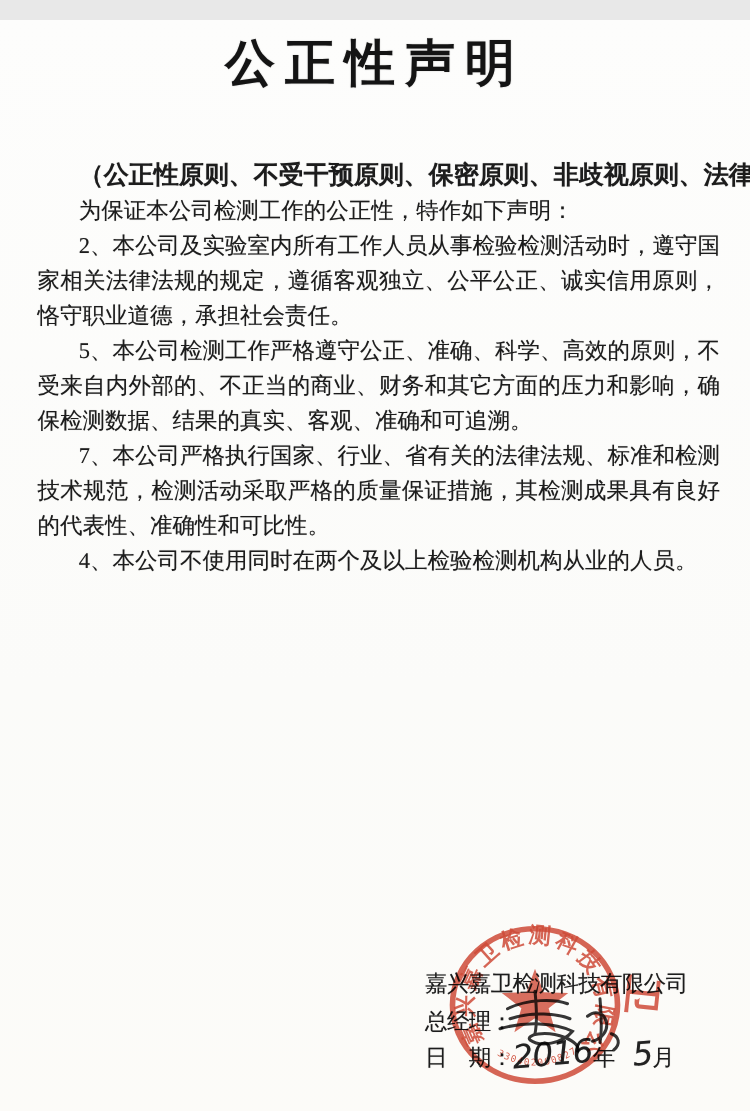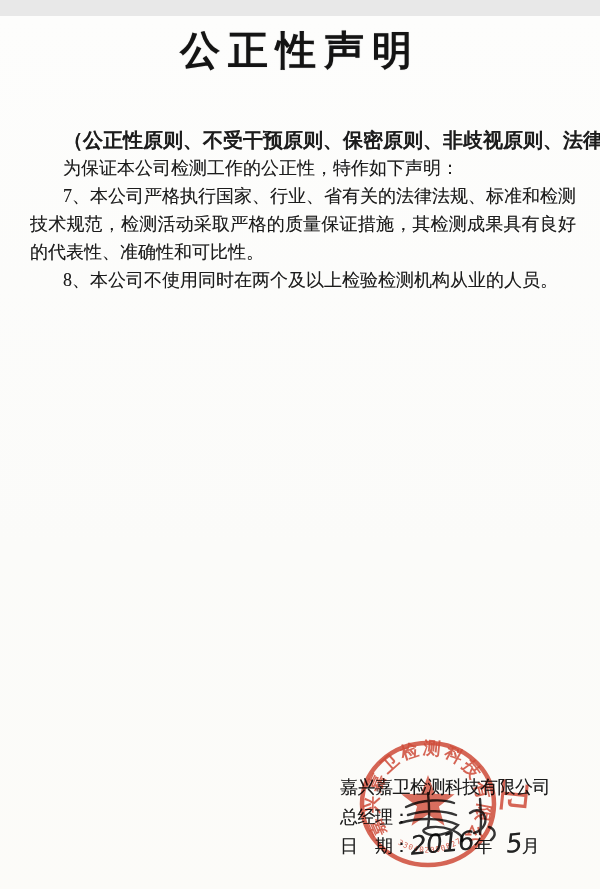--- a/index.html
+++ b/index.html
@@ -70,22 +70,24 @@
 </head>
 <body>
 
 <div class="page">
 
   <h1 class="doc-title">公正性声明</h1>
 
   <div class="body-text">
     <p class="principles">（公正性原则、不受干预原则、保密原则、非歧视原则、法律责任）</p>
     <p>为保证本公司检测工作的公正性，特作如下声明：</p>
+    <p>2、本公司及实验室内所有工作人员从事检验检测活动时，遵守国家相关法律法规的规定，遵循客观独立、公平公正、诚实信用原则，恪守职业道德，承担社会责任。</p>
+    <p>5、本公司检测工作严格遵守公正、准确、科学、高效的原则，不受来自内外部的、不正当的商业、财务和其它方面的压力和影响，确保检测数据、结果的真实、客观、准确和可追溯。</p>
     <p>7、本公司严格执行国家、行业、省有关的法律法规、标准和检测技术规范，检测活动采取严格的质量保证措施，其检测成果具有良好的代表性、准确性和可比性。</p>
-    <p>8、本公司不使用同时在两个及以上检验检测机构从业的人员。</p>
+    <p>4、本公司不使用同时在两个及以上检验检测机构从业的人员。</p>
   </div>
 
   <div class="sig-block">
     <div class="sig-company">嘉兴嘉卫检测科技有限公司</div>
     <div>
       <span>总经理：</span>
     </div>
     <div>
       <span>日　期：</span><span class="hand">2016</span><span>年</span><span class="hand hand-month">5</span><span>月</span>
     </div>

